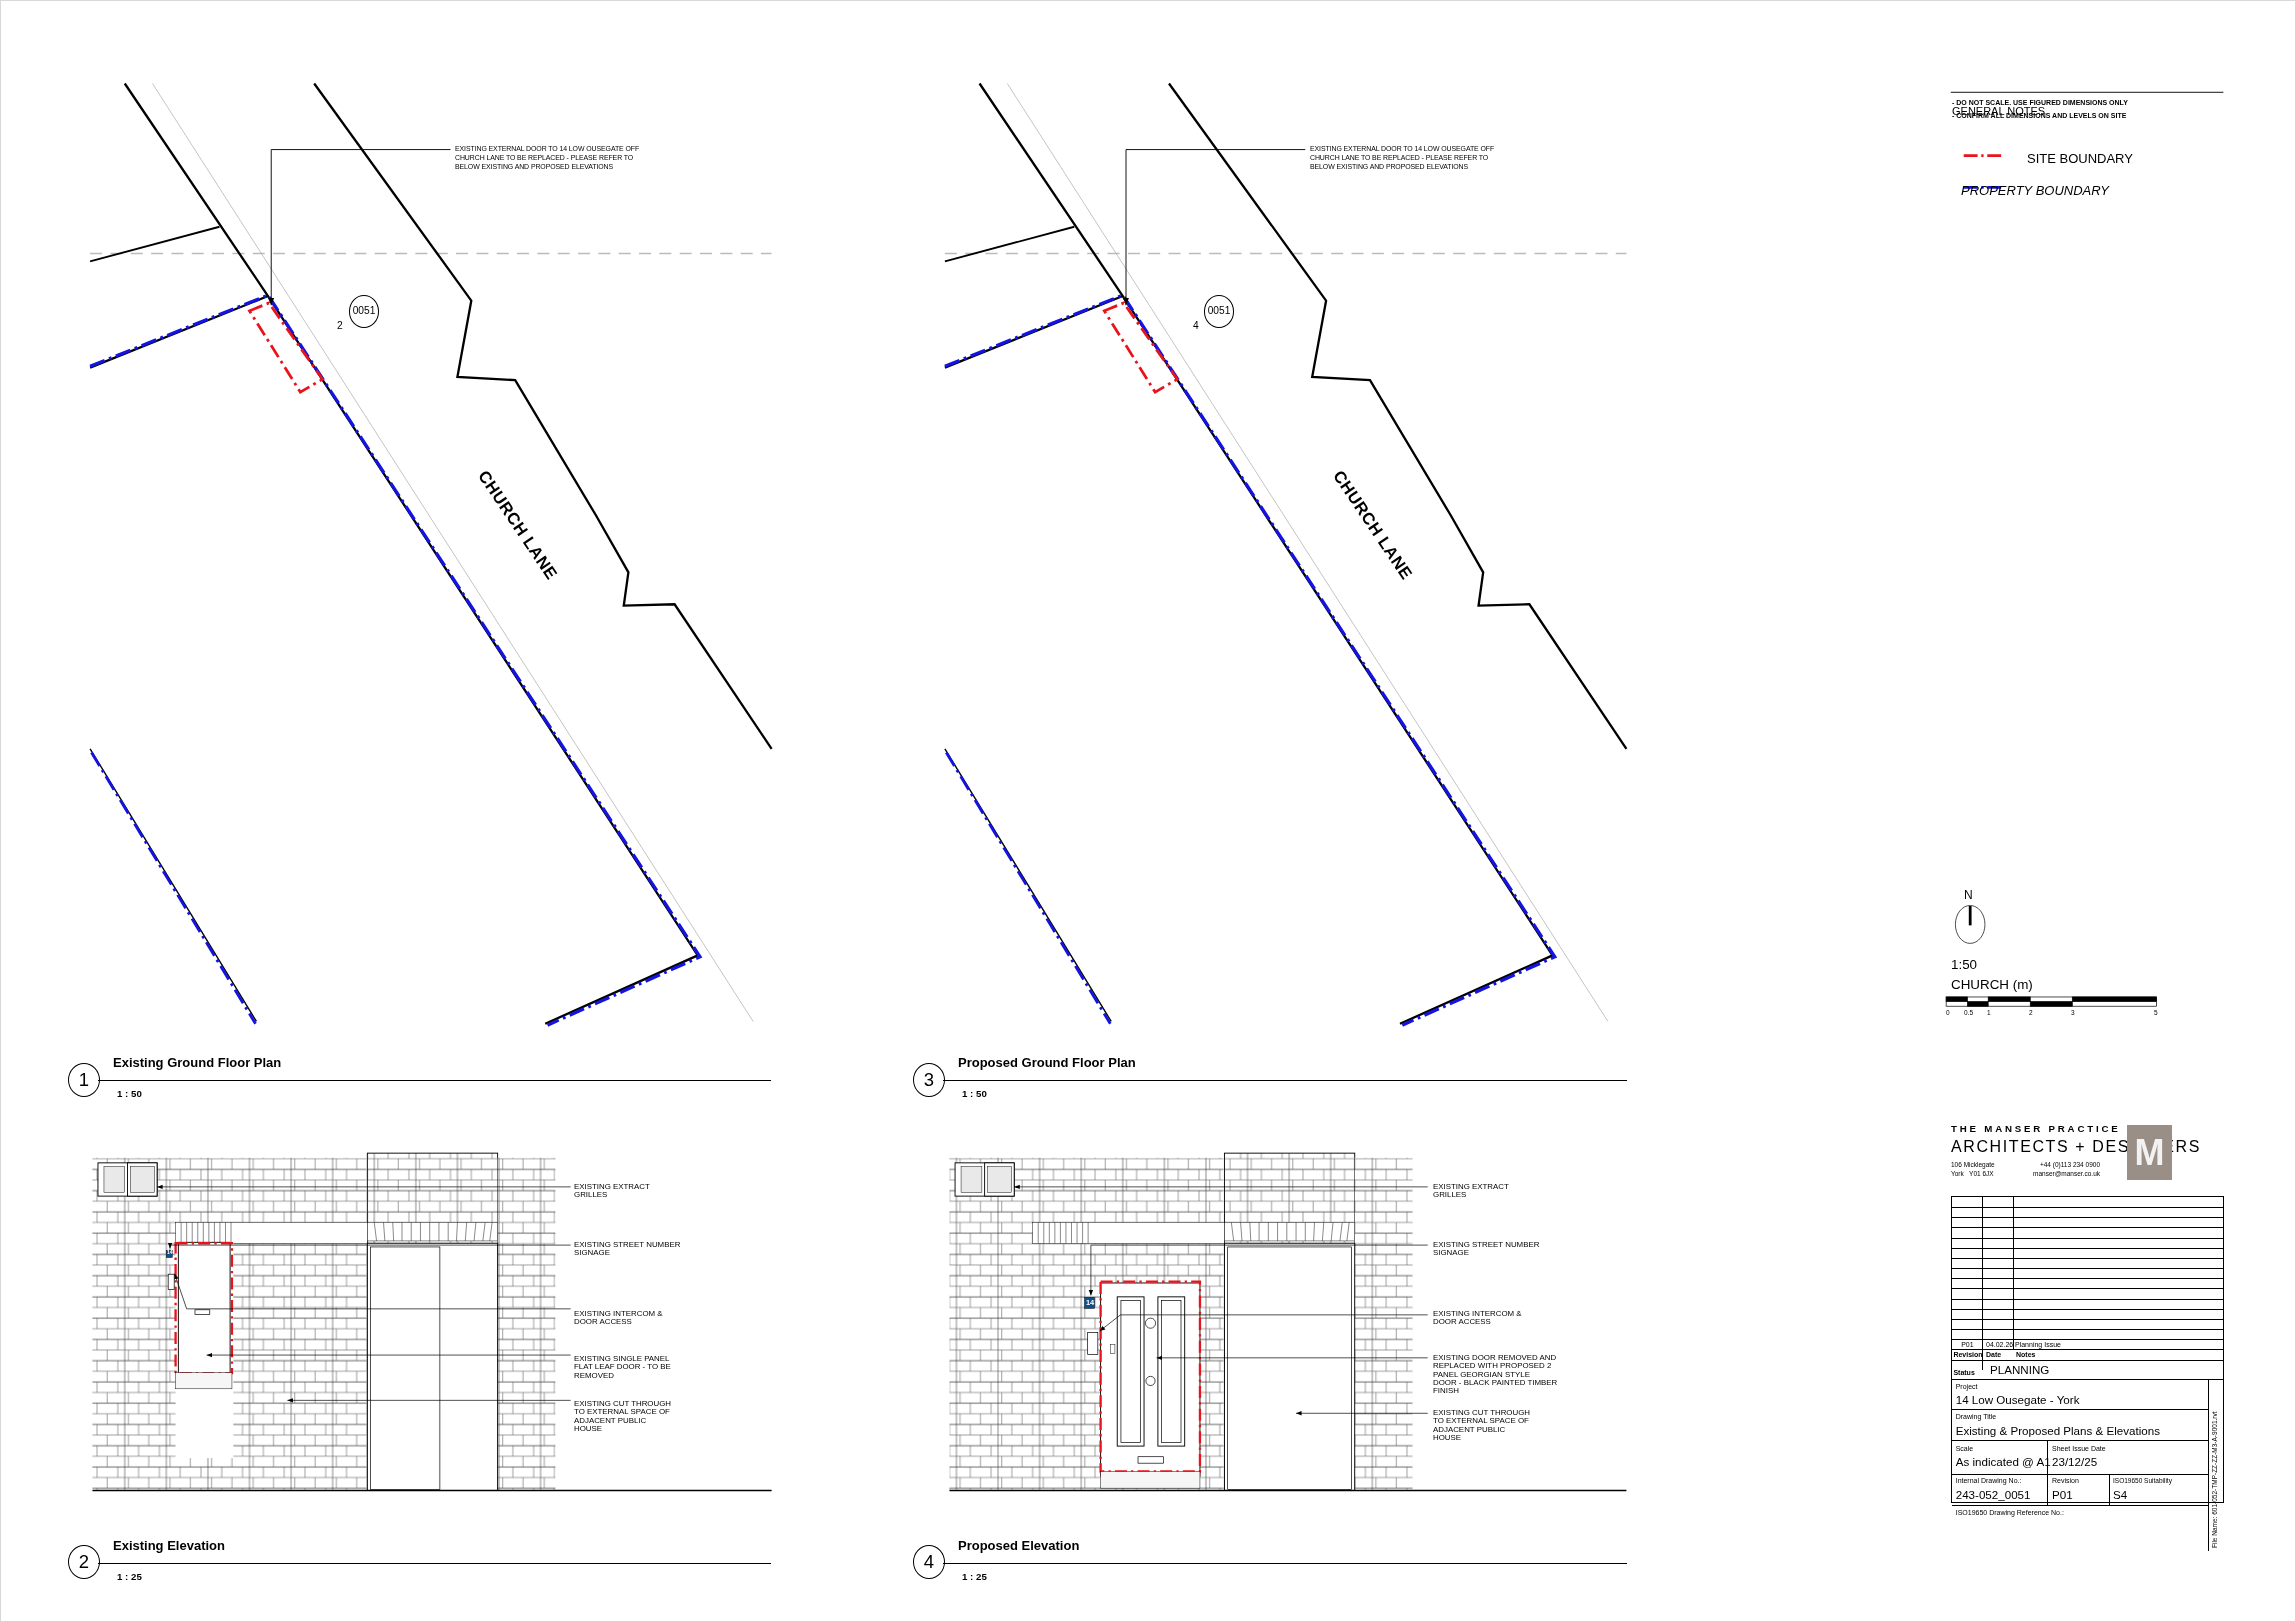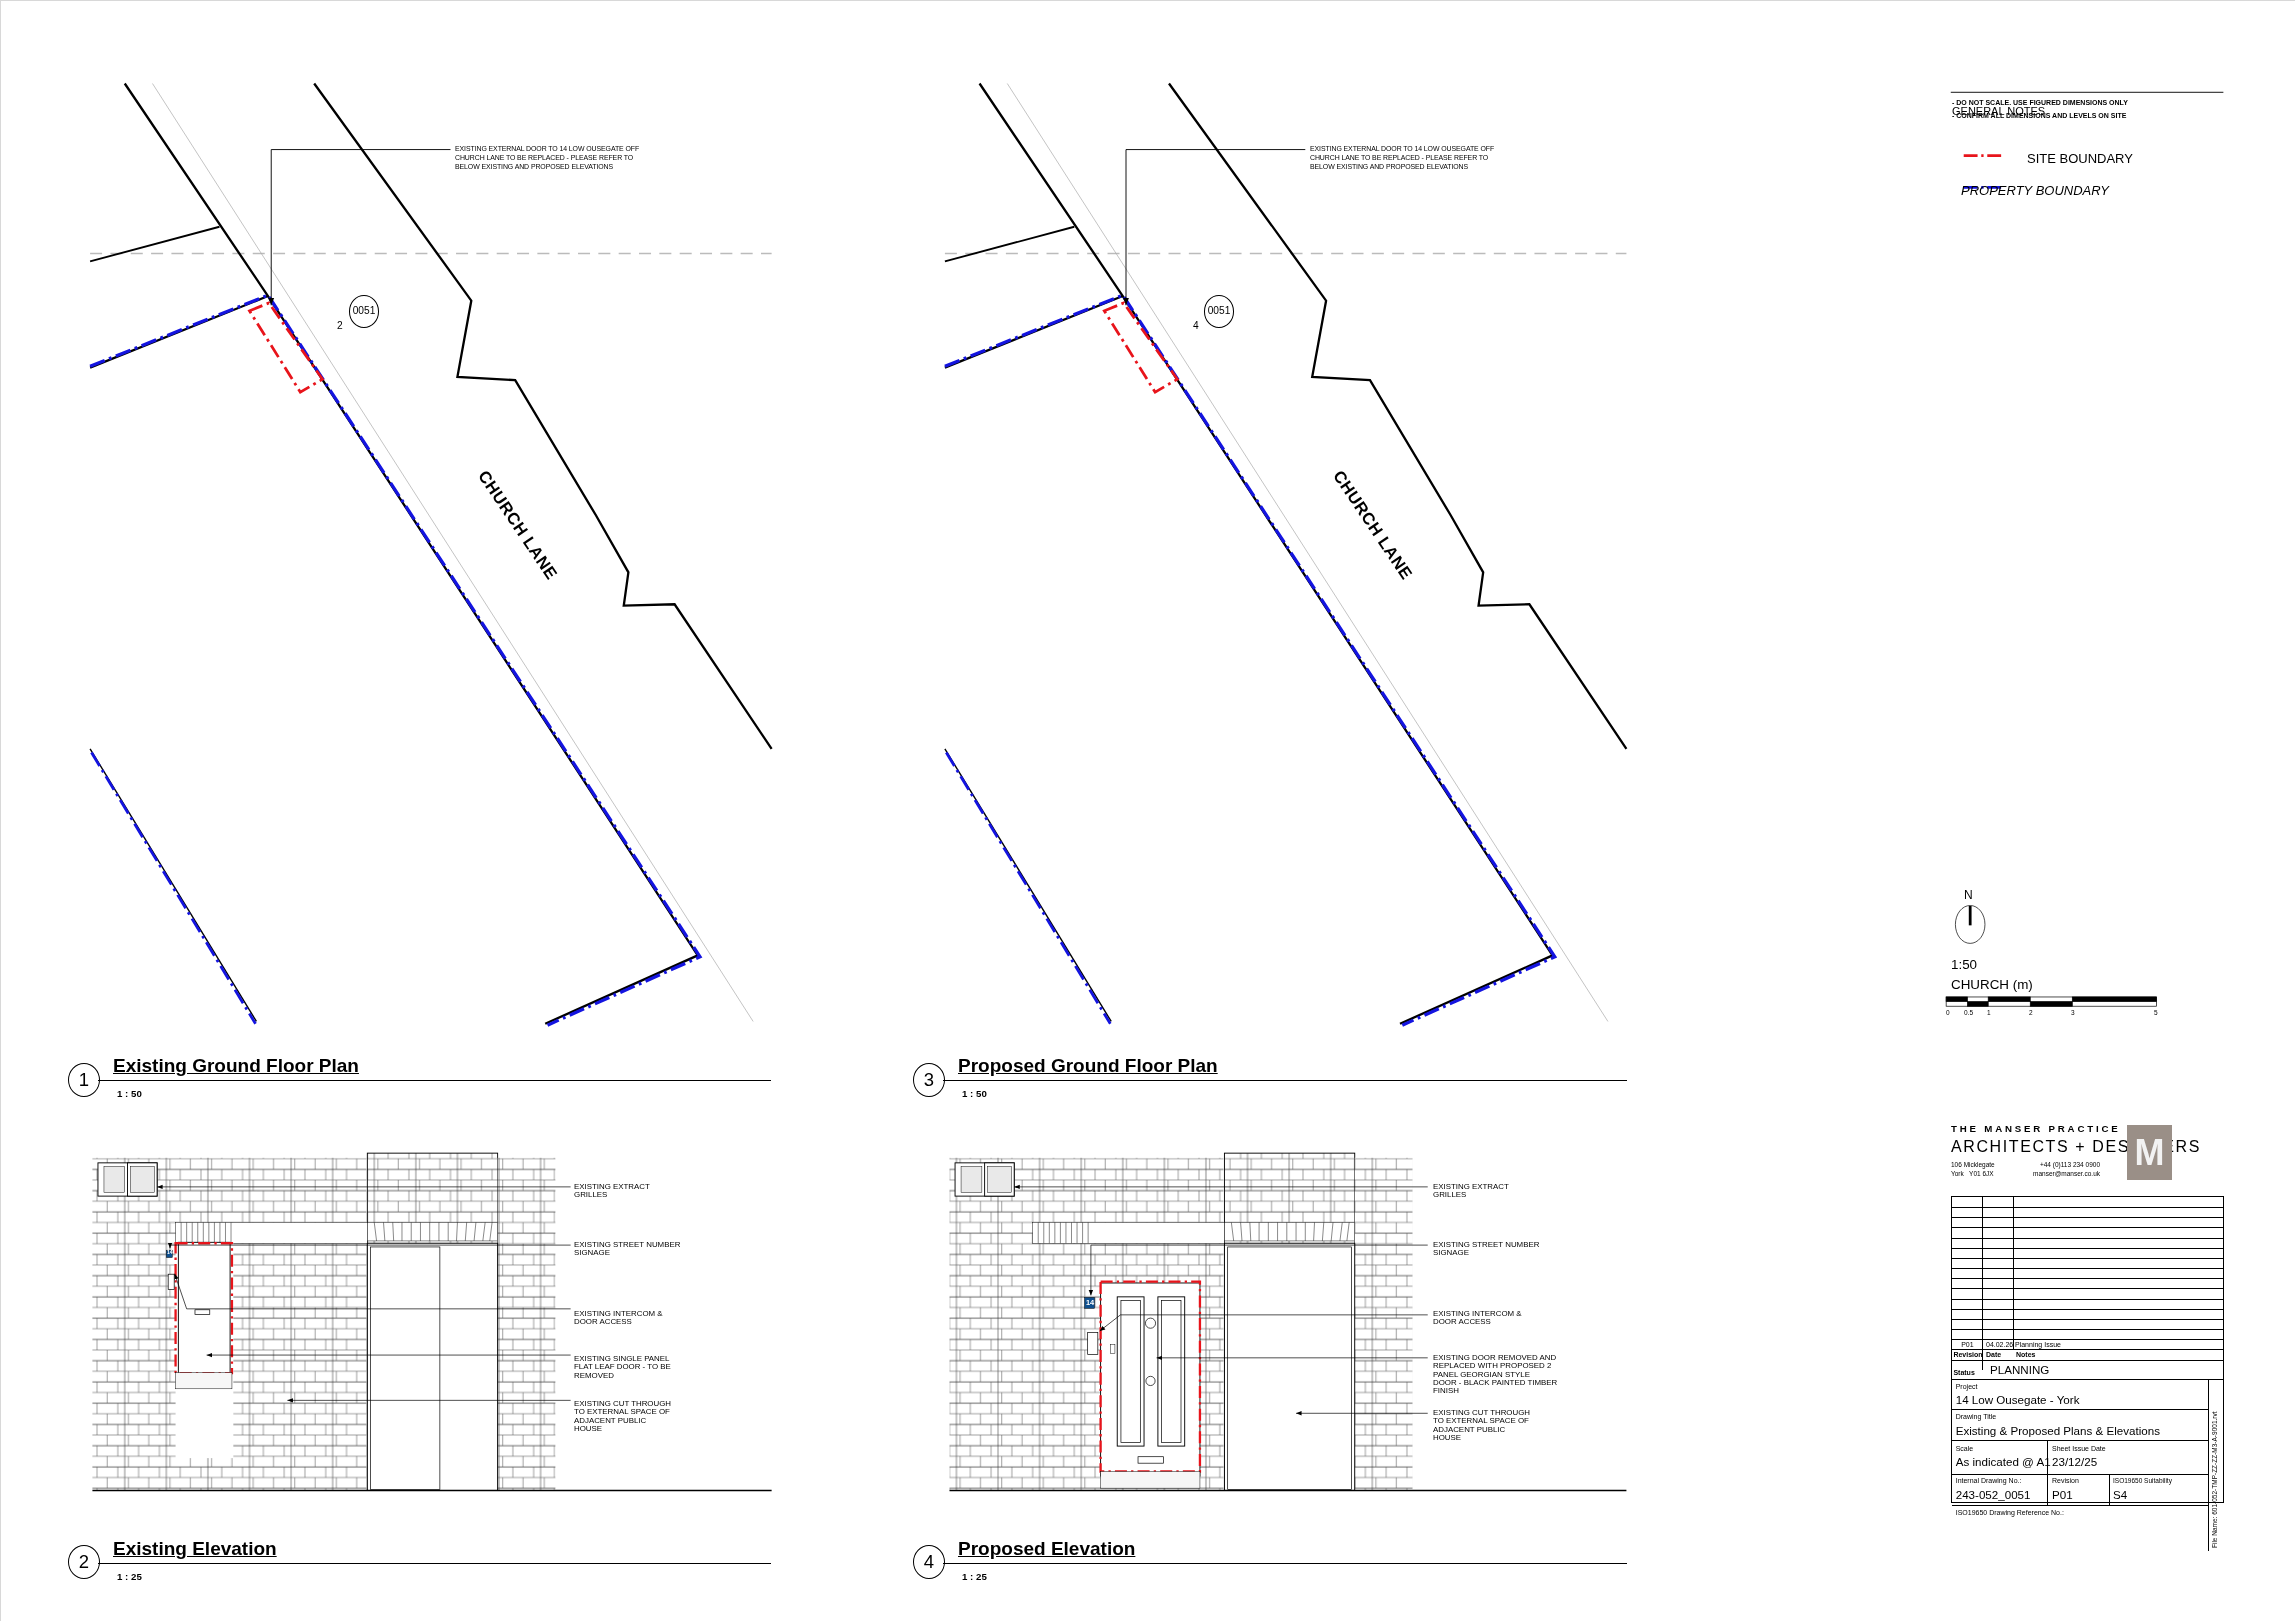--- a/index.html
+++ b/index.html
@@ -2,21 +2,21 @@
 <html style="font-size:7.4px"><head>
 <meta charset="utf-8">
 <style>
   html, body { margin:0; padding:0; background:#ffffff; }
   body { width:2295px; height:1622px; position:relative; overflow:hidden; font-family:"Liberation Sans", sans-serif; color:#000; }
   .sheet-border { position:absolute; left:0; top:0; width:2294px; height:1620px; border:0.9px solid #d8d8d8; }
   svg.layer { position:absolute; left:0; top:0; }
   .abs { position:absolute; white-space:nowrap; }
   .note { font-size:7.9px; line-height:8.8px; white-space:pre; letter-spacing:-0.1px; transform:scaleX(0.88); transform-origin:left top; }
   .anno { font-size:7.9px; line-height:8.3px; white-space:pre; }
-  .view-title { font-size:19px; font-weight:bold;text-decoration:underline; }
+  .view-title { font-size:13px; font-weight:bold; }
   .view-scale { font-size:9.7px; font-weight:bold;text-align:right; }
   .view-num { position:absolute; width:30px; height:32px; border:0.7px solid #000; border-radius:50%; font-size:18.5px; text-align:center; line-height:32px; }
   .view-rule { position:absolute; height:0.9px; background:#000; }
   .callout-circle { position:absolute; width:28px; height:30.5px; border:0.7px solid #000; border-radius:50%; font-size:10.2px; text-align:center; line-height:30.5px; background:#fff; }
   .gn-title { font-size:11px;margin-top:32px; }
   .gn-note { font-size:7px; font-weight:bold; line-height:12.5px; }
   .legend-label { font-size:13px; }
   .tb { position:absolute; left:1951px; top:1196px; width:273px; height:307px; border:1.4px solid #000; box-sizing:border-box; }
   .tb .row { position:absolute; left:0; right:0; border-bottom:0.9px solid #000; }
   .tb .vl { position:absolute; top:0; bottom:0; width:0.9px; background:#000; }

